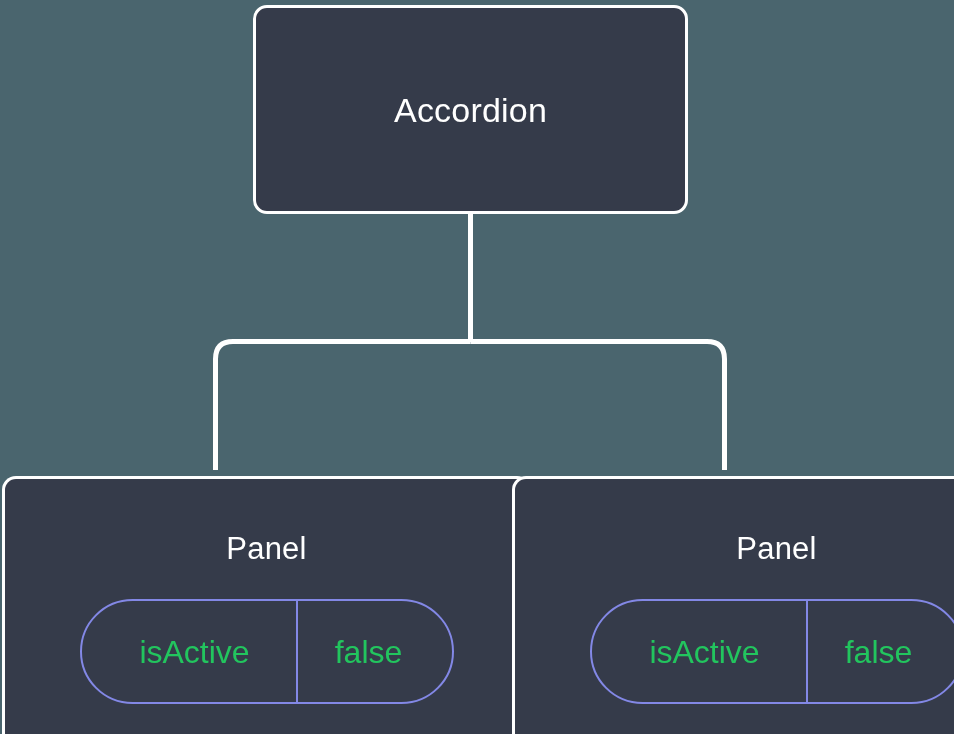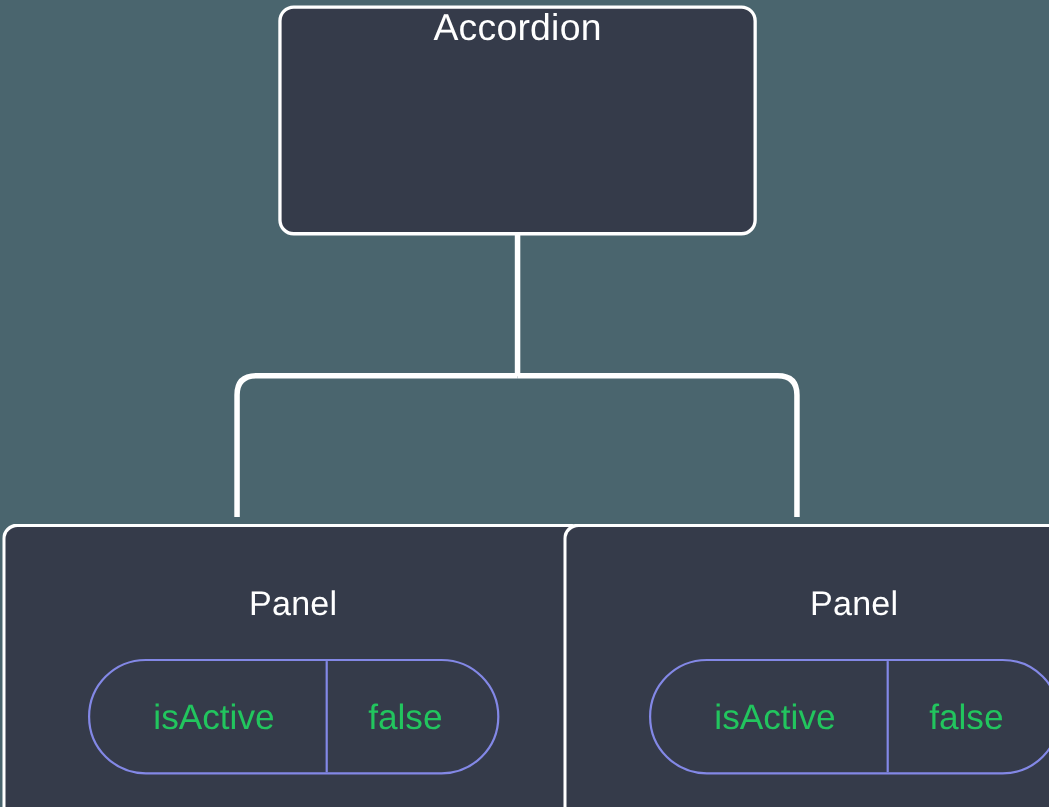--- a/index.html
+++ b/index.html
@@ -39,21 +39,21 @@
     border: 3px solid #ffffff;
     border-radius: 14px;
     z-index: 2;
   }
   .node-root {
     left: 253px;
     top: 5px;
     width: 435px;
     height: 209px;
     display: flex;
-    align-items: flex-start;
+    align-items: center;
     justify-content: center;
   }
   .node-child {
     top: 476px;
     width: 529px;
     height: 266px;
     border-bottom: none;
     border-bottom-left-radius: 0;
     border-bottom-right-radius: 0;
   }

